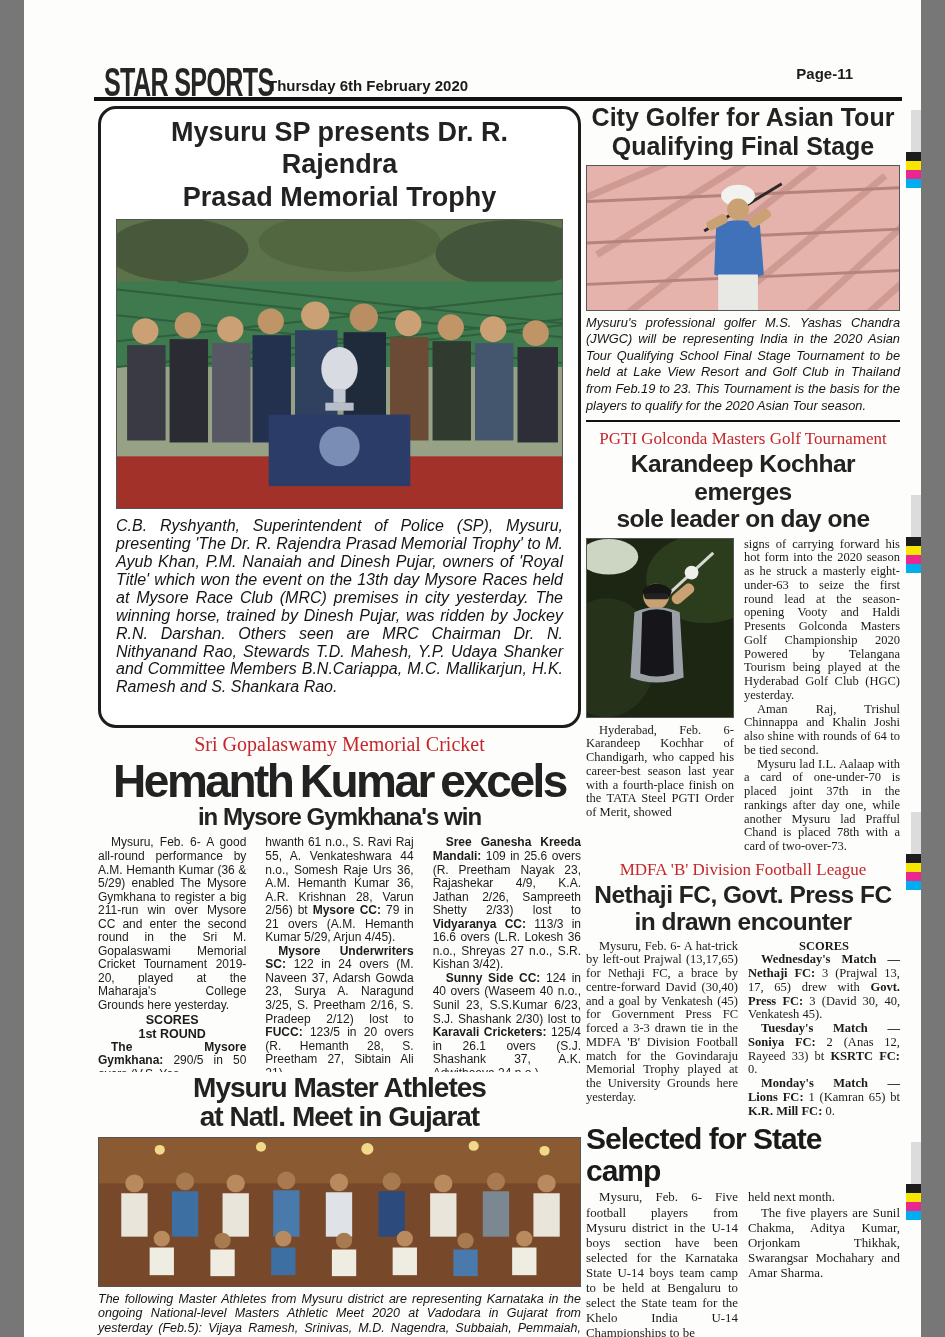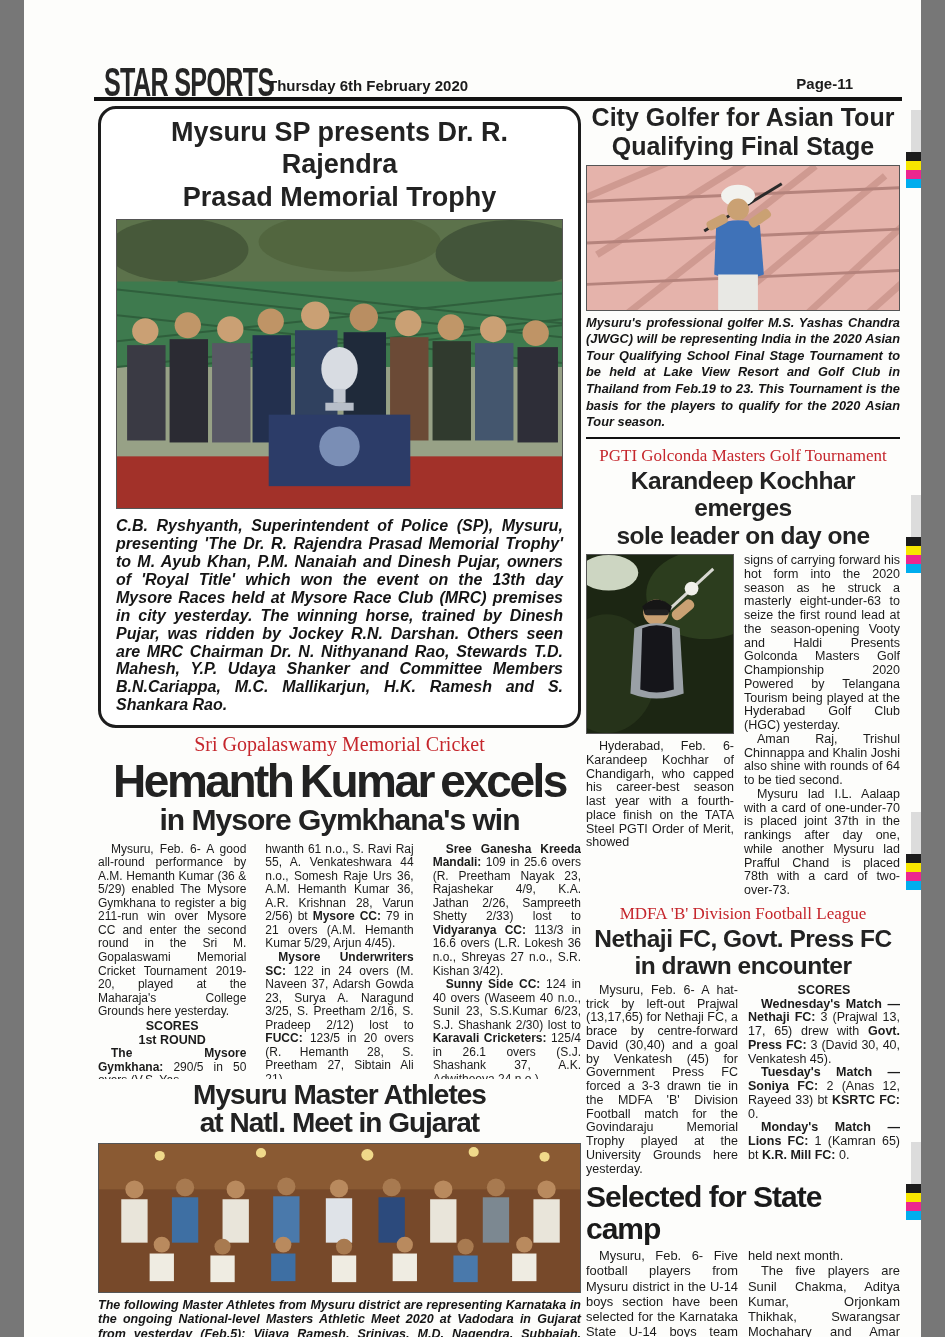--- a/index.html
+++ b/index.html
@@ -9,40 +9,40 @@
     background: #fdfdfb; overflow: hidden;
     font-family: "Liberation Sans", sans-serif; color: #1b1b1b;
   }
   
   .masthead {
     position: absolute; left: 80px; top: 60px;
     font-size: 37px; font-weight: bold; letter-spacing: -1px; color:#262626;
     transform: scaleX(0.68) scaleY(1.08); transform-origin: left top;
   }
   .hdr-date { position: absolute; left: 244px; top: 77px; font-size: 15px; font-weight: bold; }
-  .hdr-page { position: absolute; right: 68px; top: 75px; font-size: 15px; font-weight: bold; }
+  .hdr-page { position: absolute; right: 68px; top: 65px; font-size: 15px; font-weight: bold; }
   .hdr-rule { position: absolute; left: 70px; top: 97px; width: 808px; height: 4px; background: #121212; }
 
   .left-col  { position: absolute; left: 74px;  top: 106px; width: 483px; }
   .right-col { position: absolute; left: 562px; top: 103px; width: 314px; }
 
   
-  .trophy-box { border: 3px solid #1c1c1c; border-radius: 18px; padding: 7px 15px 11px; background:#fff; }
+  .trophy-box { border: 3px solid #1c1c1c; border-radius: 18px; padding: 7px 15px 29px; background:#fff; }
   .trophy-title { text-align: center; font-size: 27px; font-weight: bold; line-height: 1.2; color:#222; }
   .photo-frame { border: 1px solid #555; overflow: hidden; background:#ccc; }
   .trophy-photo { width: 100%; height: 290px; margin-top: 6px; }
-  .caption { font-weight: bold; font-style: italic; text-align: justify; color:#151515; }
+  .caption { font-weight: normal; font-style: italic; text-align: justify; color:#151515; }
   .trophy-caption { font-size: 16px; line-height: 1.12; margin-top: 8px; }
 
   
   .kicker { font-family: "Liberation Serif", serif; text-align: center; color: #c5262c; }
   .cricket { margin-top: 5px; }
   .cricket .kicker { font-size: 20px; margin-bottom: 2px; }
   .cricket-h1 { text-align: center; font-size: 46px; font-weight: bold; letter-spacing: -2.5px; word-spacing: -3px; line-height: 1.0; color:#222; }
-  .cricket-h2 { text-align: center; font-size: 30px; font-weight: bold; letter-spacing: -1px; line-height: 1.05; color:#222; }
+  .cricket-h2 { text-align: center; font-size: 24px; font-weight: bold; letter-spacing: -1px; line-height: 1.05; color:#222; }
   .threecol { display: flex; gap: 19px; margin-top: 7px; height: 236px; overflow: hidden; }
   .threecol .col { flex: 1; font-size: 12px; line-height: 1.13; text-align: justify; }
   .threecol p { text-indent: 13px; }
   .threecol p.cont, .cont > p:first-child { text-indent: 0; }
   .centerbold { text-align: center; font-weight: bold; text-indent: 0 !important; font-size: 12.5px; }
 
   
   .athletes { margin-top: 2px; }
   .athletes-h { text-align: center; font-size: 28px; font-weight: bold; letter-spacing: -1px; line-height: 1.02; color:#222; }
   .athletes-photo { width: 100%; height: 150px; margin-top: 5px; }
@@ -54,21 +54,21 @@
   .golfer-caption { font-size: 12.8px; line-height: 1.3; margin-top: 4px; border-bottom: 2.5px solid #111; padding-bottom: 6px; }
 
   
   .pgti { margin-top: 7px; }
   .pgti .kicker, .football .kicker { font-size: 17px; }
   .sub-h { text-align: center; font-size: 24.5px; font-weight: bold; line-height: 1.12; letter-spacing: -0.5px; color:#222; margin-top: 1px; }
   .pgti-body { display: flex; gap: 10px; margin-top: 5px; }
   .pgti-left { width: 148px; flex: none; }
   .pgti-photo { width: 148px; height: 180px; }
   .bodytext { font-size: 12.5px; line-height: 1.1; text-align: justify; }
-  .bodytext p { text-indent: 13px; margin: 0; }
+  .bodytext p { text-indent: 13px; margin: 0; font-family: Liberation Serif, serif; }
   .pgti-left .bodytext { margin-top: 6px; }
   .pgti-right { flex: 1; }
 
   
   .football { margin-top: 6px; }
   .twocol { display: flex; gap: 10px; margin-top: 4px; }
   .twocol .col2 { flex: 1; }
 
   
   .statecamp { margin-top: 5px; }

